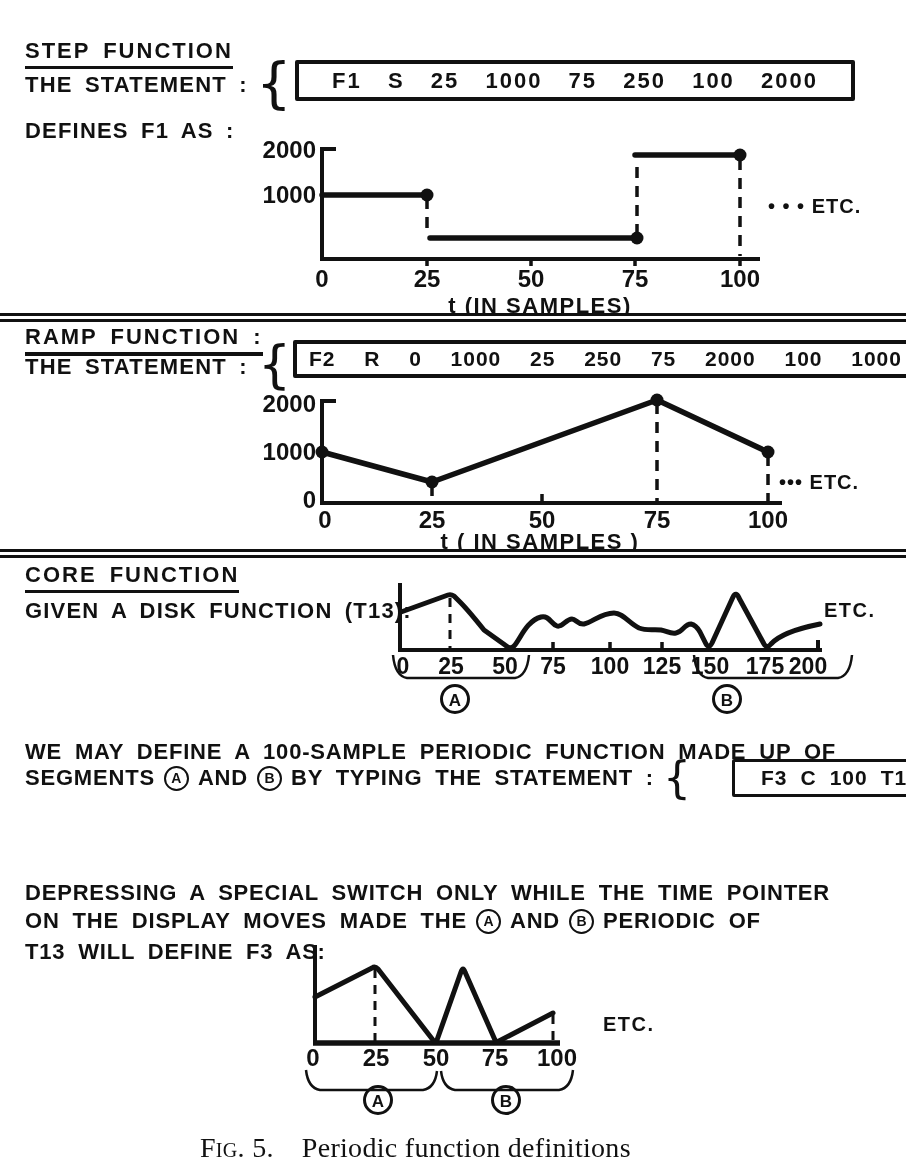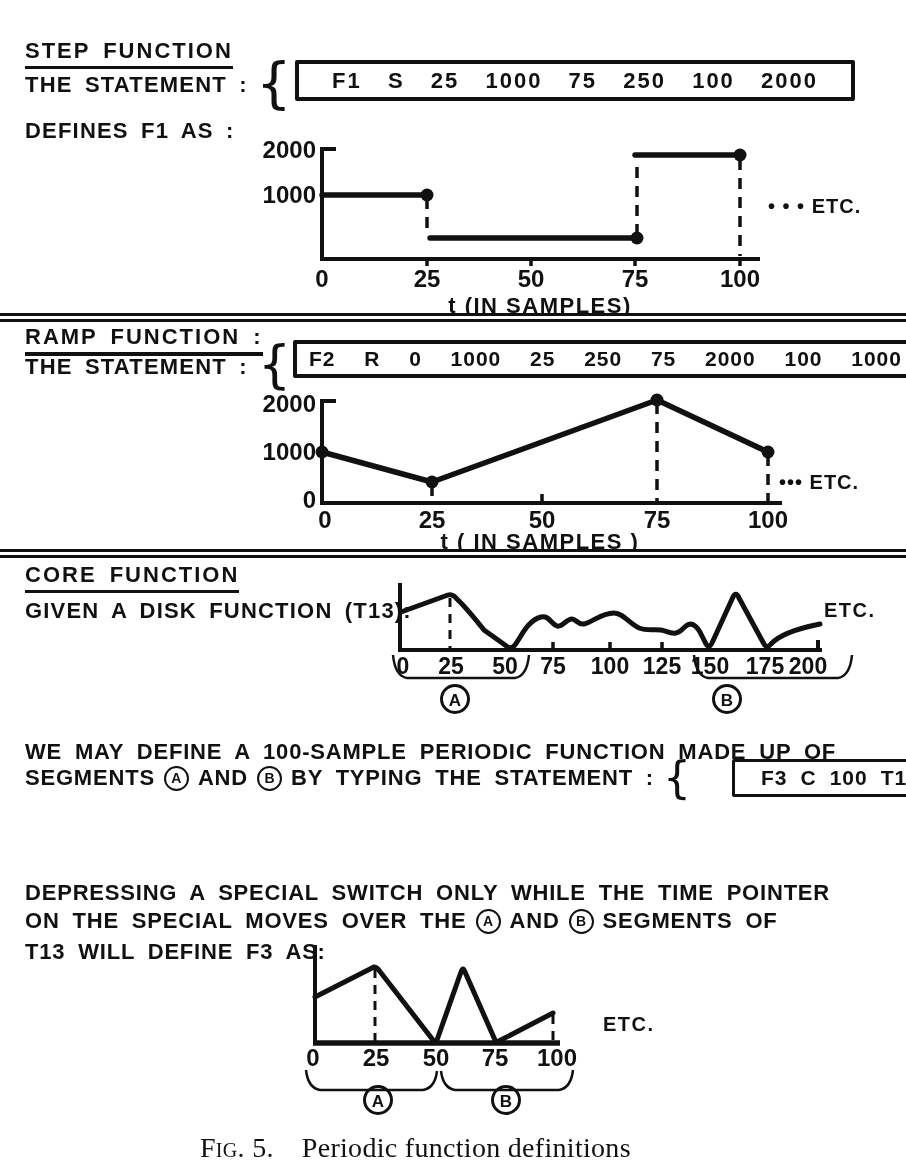--- a/index.html
+++ b/index.html
@@ -155,25 +155,25 @@
     <span class="inline-box">
       <span>F3</span>
       <span>C</span>
       <span>100</span>
       <span>T13</span>
     </span>
   </div>
 
   <div class="abs para" style="left:25px;top:878px;">DEPRESSING A SPECIAL SWITCH ONLY WHILE THE TIME POINTER</div>
   <div class="abs row" style="left:25px;top:906px;gap:9px;">
-    <span class="para">ON THE SPECIAL MOVES OVER THE</span>
+    <span class="para">ON THE DISPLAY MOVES MADE THE</span>
     <span class="circ">A</span>
     <span class="para">AND</span>
     <span class="circ">B</span>
-    <span class="para">SEGMENTS OF</span>
+    <span class="para">PERIODIC OF</span>
   </div>
   <div class="abs para" style="left:25px;top:937px;">T13 WILL DEFINE F3 AS:</div>
 
   <svg style="left:250px;top:938px;" width="420" height="178" viewBox="250 938 420 178">
     <path d="M315,945 V1043" stroke="#111" stroke-width="4" fill="none"></path>
     <path d="M313,1043 H560" stroke="#111" stroke-width="5.5" fill="none"></path>
     <path d="M375,969 V1041 M553,1015 V1041" stroke="#111" stroke-width="3" fill="none" stroke-dasharray="9 7"></path>
     <path d="M315,997 L372,968 Q375,966 378,969 L433,1040 Q435,1043 437,1040 L461,972 Q463,966 465,972 L495,1040 Q497,1043 499,1041 L553,1013" stroke="#111" stroke-width="5" fill="none" stroke-linejoin="round" stroke-linecap="round"></path>
     <text x="313" y="1066" text-anchor="middle" font-size="24">0</text>
     <text x="376" y="1066" text-anchor="middle" font-size="24">25</text>

